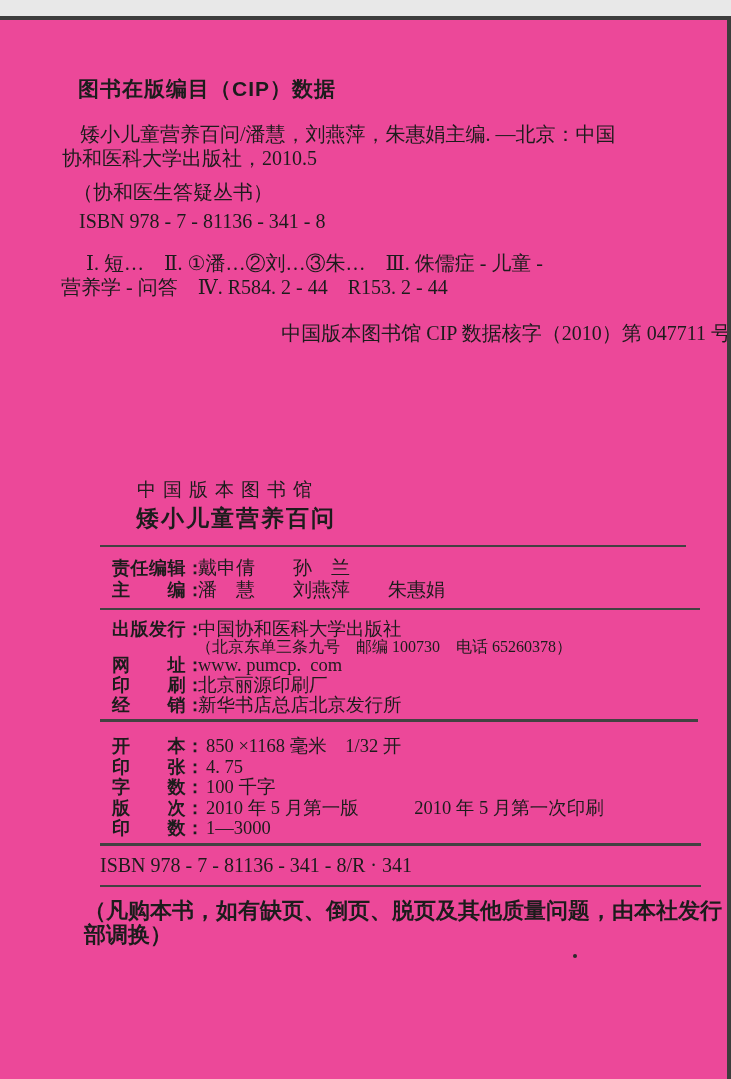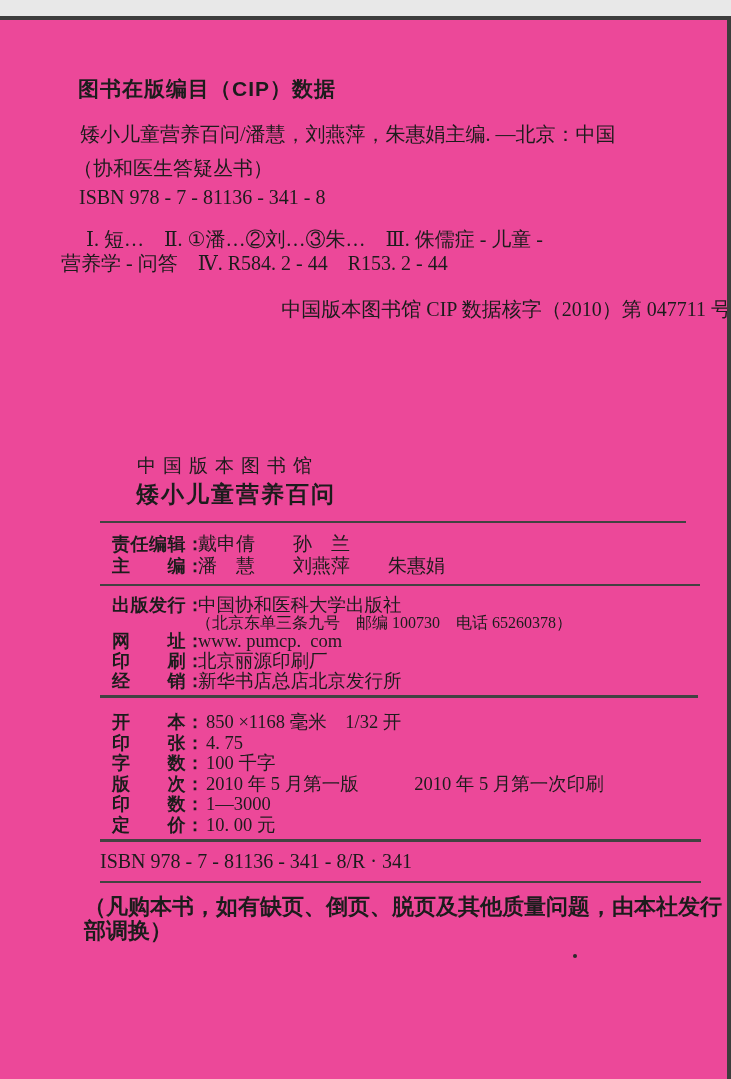--- a/index.html
+++ b/index.html
@@ -121,20 +121,21 @@
 </head>
 <body>
 
 <div class="page">
   <div class="scan-top-edge"></div>
   <div class="scan-right-edge"></div>
 
   <div class="cip">
     <div class="cip-heading hei">图书在版编目（CIP）数据</div>
     <div class="cip-d1 song">矮小儿童营养百问/潘慧，刘燕萍，朱惠娟主编. —北京：中国</div>
+    <div class="cip-d2 song">协和医科大学出版社，2010.5</div>
     <div class="cip-series song">（协和医生答疑丛书）</div>
     <div class="cip-isbn song">ISBN 978 - 7 - 81136 - 341 - 8</div>
     <div class="cip-c1 song">Ⅰ. 短…　Ⅱ. ①潘…②刘…③朱…　Ⅲ. 侏儒症 - 儿童 -</div>
     <div class="cip-c2 song">营养学 - 问答　Ⅳ. R584. 2 - 44　R153. 2 - 44</div>
     <div class="cip-reg song">中国版本图书馆 CIP 数据核字（2010）第 047711 号</div>
   </div>
 
   <div class="colophon">
     <div class="col-series song">中国版本图书馆</div>
     <div class="col-title hei">矮小儿童营养百问</div>
@@ -179,23 +180,20 @@
       </div>
       <div class="row">
         <span class="label">字　　数：</span><span class="value song">100 千字</span>
       </div>
       <div class="row">
         <span class="label">版　　次：</span><span class="value song">2010 年 5 月第一版　　　2010 年 5 月第一次印刷</span>
       </div>
       <div class="row">
         <span class="label">印　　数：</span><span class="value song">1—3000</span>
       </div>
-      <div class="row">
-        <span class="label">定　　价：</span><span class="value song">10. 00 元</span>
-      </div>
     </div>
 
     <div class="rule rule-4"></div>
 
     <div class="isbn-line song">ISBN 978 - 7 - 81136 - 341 - 8/R · 341</div>
 
     <div class="rule rule-5"></div>
 
     <div class="notice">（凡购本书，如有缺页、倒页、脱页及其他质量问题，由本社发行部调换）</div>
   </div>

